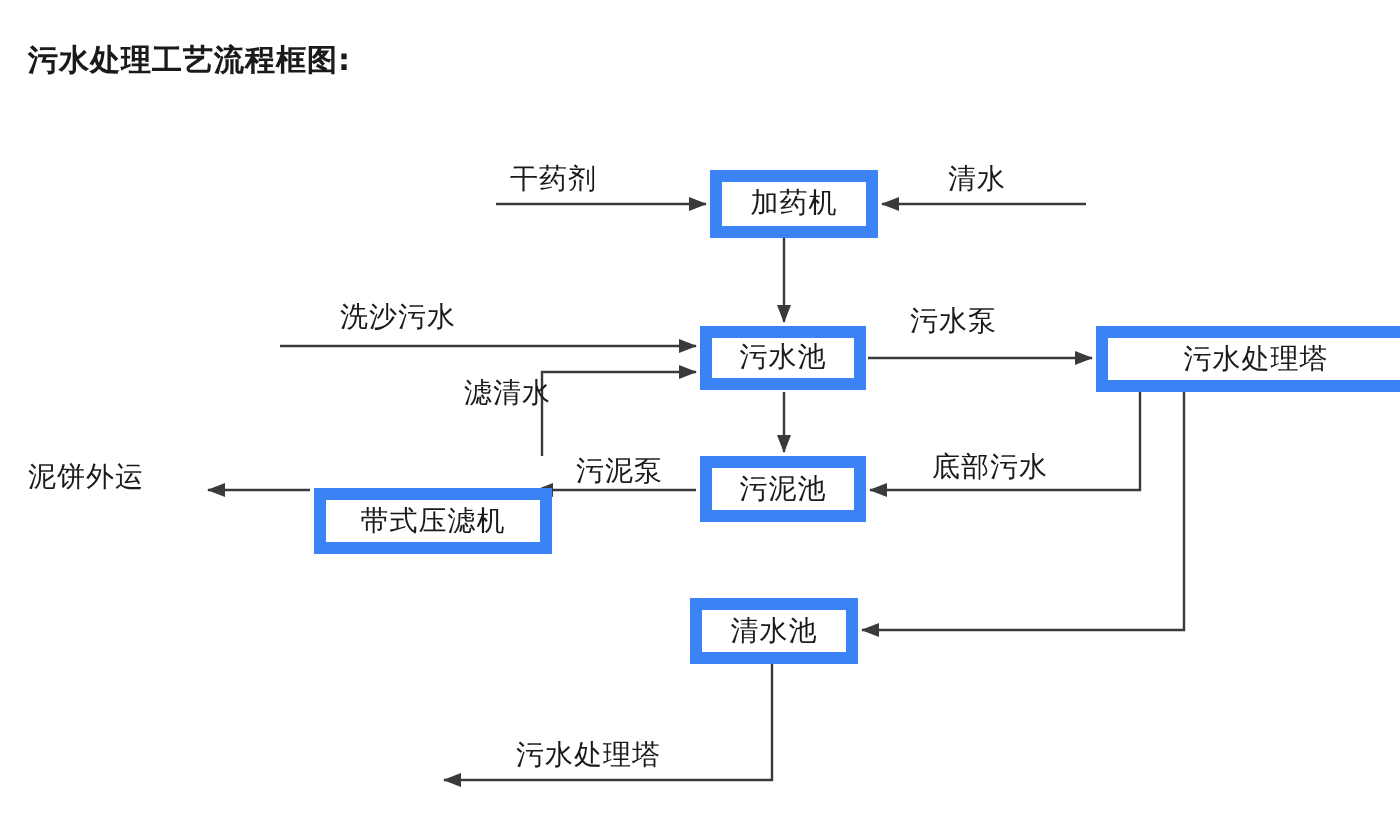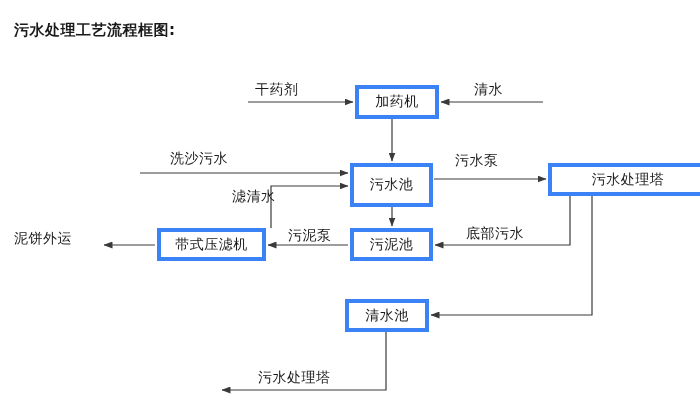--- a/index.html
+++ b/index.html
@@ -27,21 +27,21 @@
   }
   #flow-svg {
     position: absolute;
     left: 0;
     top: 0;
     width: 700px;
     height: 420px;
   }
   .node-box {
     position: absolute;
-    border: 4px solid #3b82f6;
+    border: 6px solid #3b82f6;
     background: #ffffff;
     box-sizing: border-box;
     display: flex;
     align-items: center;
     justify-content: center;
     font-size: 14px;
     color: #1a1a1a;
     white-space: nowrap;
     letter-spacing: 0.5px;
   }
@@ -99,29 +99,29 @@
       <path d="M592 196 L592 315 L431 315" marker-end="url(#arrowhead)"></path>
 
       <path d="M386 332 L386 390 L222 390" marker-end="url(#arrowhead)"></path>
     </g>
   </svg>
 
   <div class="node-box" style="left:355px; top:85px; width:84px; height:34px;">
     <span>加药机</span>
   </div>
 
-  <div class="node-box" style="left:350px; top:163px; width:83px; height:44px;">
+  <div class="node-box" style="left:350px; top:163px; width:83px; height:32px;">
     <span>污水池</span>
   </div>
 
   <div class="node-box" style="left:548px; top:163px; width:160px; height:33px;">
     <span>污水处理塔</span>
   </div>
 
-  <div class="node-box" style="left:157px; top:228px; width:109px; height:33px;">
+  <div class="node-box" style="left:157px; top:244px; width:119px; height:33px;">
     <span>带式压滤机</span>
   </div>
 
   <div class="node-box" style="left:350px; top:228px; width:83px; height:33px;font-family:Liberation Serif, serif;">
     <span>污泥池</span>
   </div>
 
   <div class="node-box" style="left:345px; top:299px; width:84px; height:33px;">
     <span>清水池</span>
   </div>

